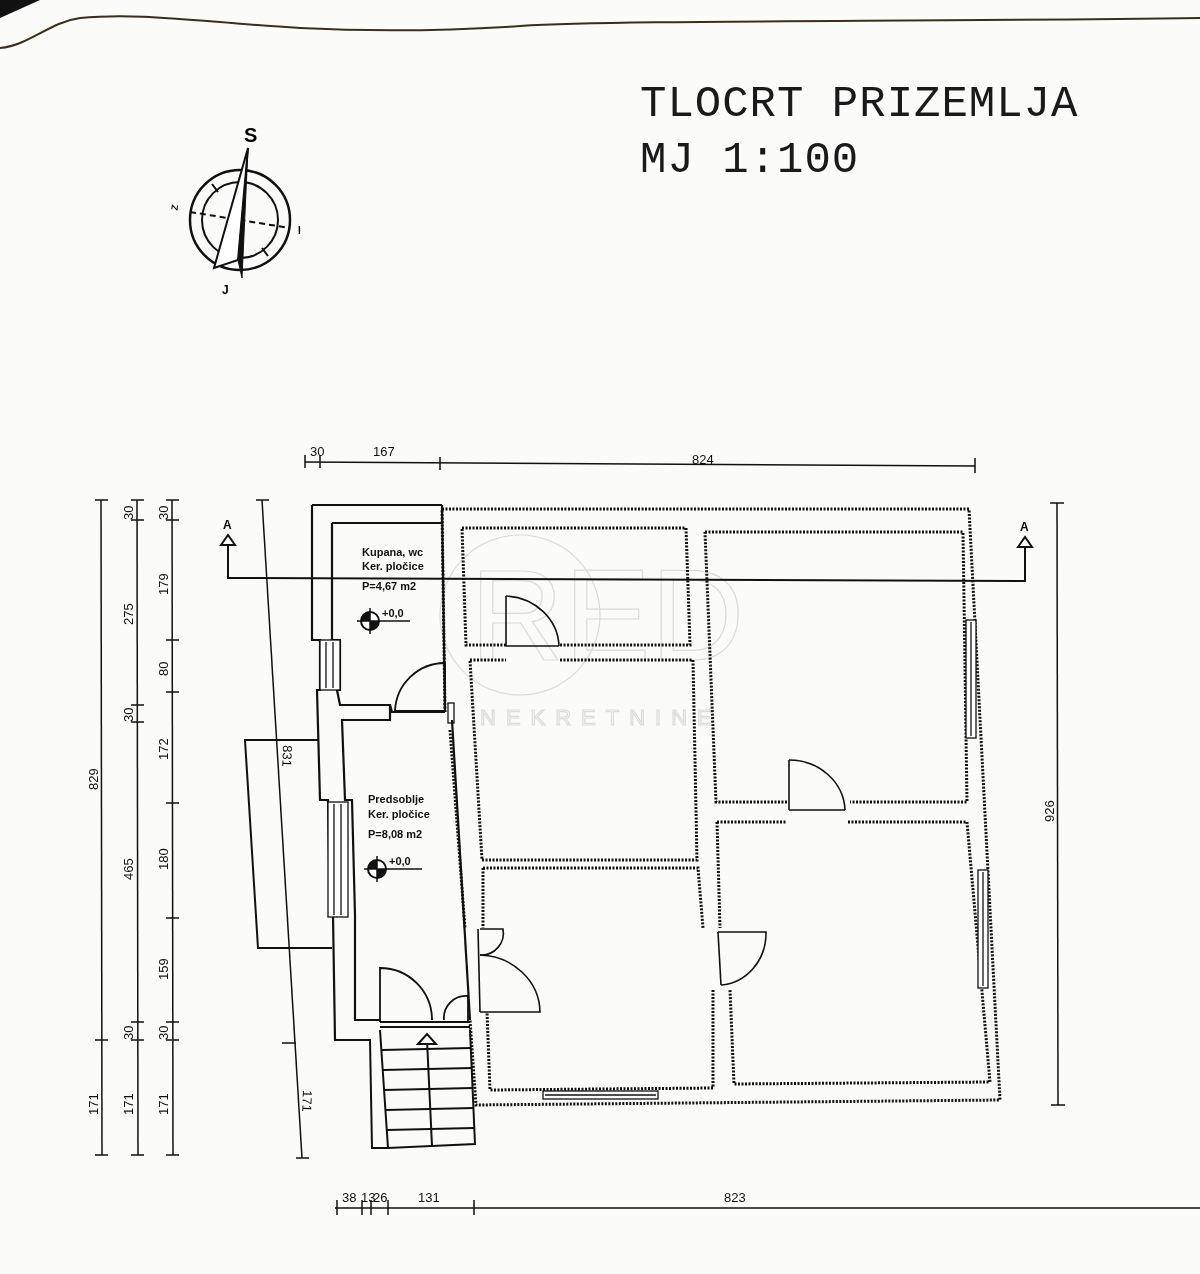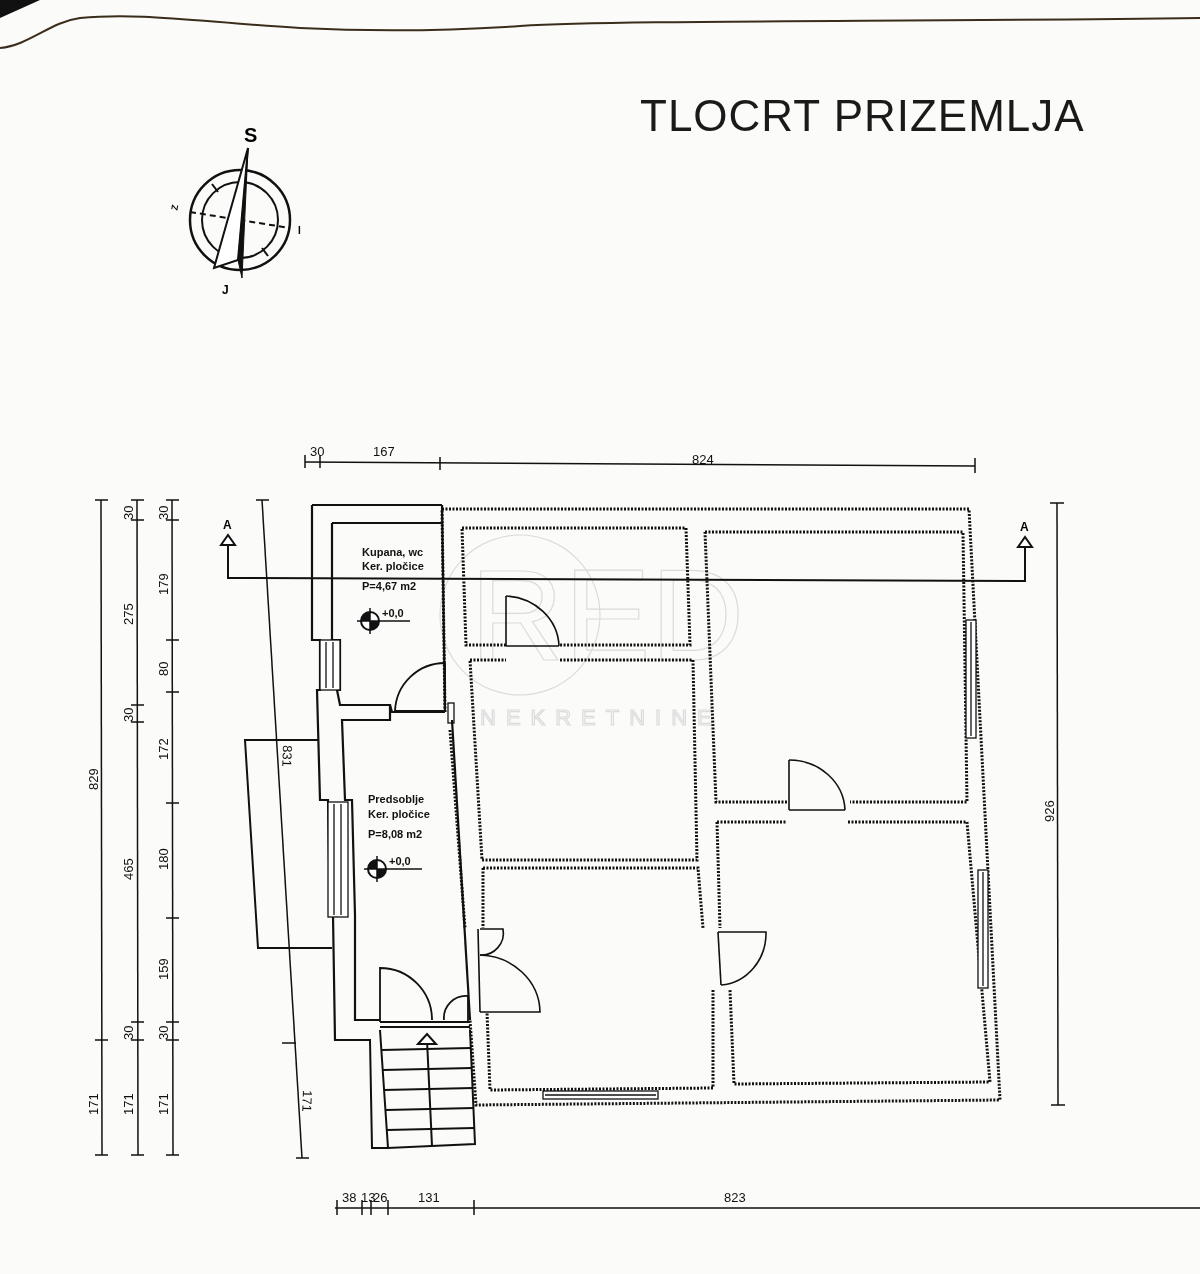--- a/index.html
+++ b/index.html
@@ -1,36 +1,37 @@
 <!DOCTYPE html>
 <html><head>
 <meta charset="utf-8">
 <style>
   html, body { margin:0; padding:0; }
   body { width:1200px; height:1274px; background:#fbfbfa; position:relative; overflow:hidden;
          font-family:"DejaVu Sans", sans-serif; color:#111; }
   .paper-edge { position:absolute; left:0; top:0; width:1200px; height:60px; }
-  .title { position:absolute; left:640px; top:88px; font-family:Liberation Sans, sans-serif;
+  .title { position:absolute; left:640px; top:76px; font-family:Liberation Mono, monospace;
            font-size:44px; font-weight:300; letter-spacing:1px; line-height:56px; color:#1a1a1a; }
   .title div { white-space:nowrap; }
   svg.plan { position:absolute; left:0; top:0; }
   .lbl { font-family:"Liberation Sans Narrow","Liberation Sans", sans-serif; font-size:13px; fill:#111; }
   .room-lbl { font-family:"Liberation Sans", sans-serif; font-size:11px; font-weight:bold; fill:#111; }
   .watermark { font-family:"Liberation Sans", sans-serif; fill:none; stroke:#d8d8d8; stroke-width:1.2; }
 </style>
 </head>
 <body>
 
 <svg class="paper-edge" width="1200" height="60">
   <path d="M0,0 L40,0 L0,18 Z" fill="#111"></path>
   <path d="M0,48 C30,45 50,22 80,18 C140,12 200,22 300,28 C380,32 460,30 520,26 C620,20 900,22 1200,18" stroke="#3a2e1a" stroke-width="2" fill="none"></path>
 </svg>
 
 <div class="title">
   <div>TLOCRT PRIZEMLJA</div>
+  <div>MJ 1:100</div>
 </div>
 
 <svg class="plan" width="1200" height="1274" viewBox="0 0 1200 1274">
 
   <g opacity="0.9">
     <circle class="watermark" cx="520" cy="615" r="80"></circle>
     <text class="watermark" x="470" y="660" font-size="130" font-weight="300">RED</text>
     <text class="watermark" x="480" y="725" font-size="22" letter-spacing="10">NEKRETNINE</text>
   </g>
 

